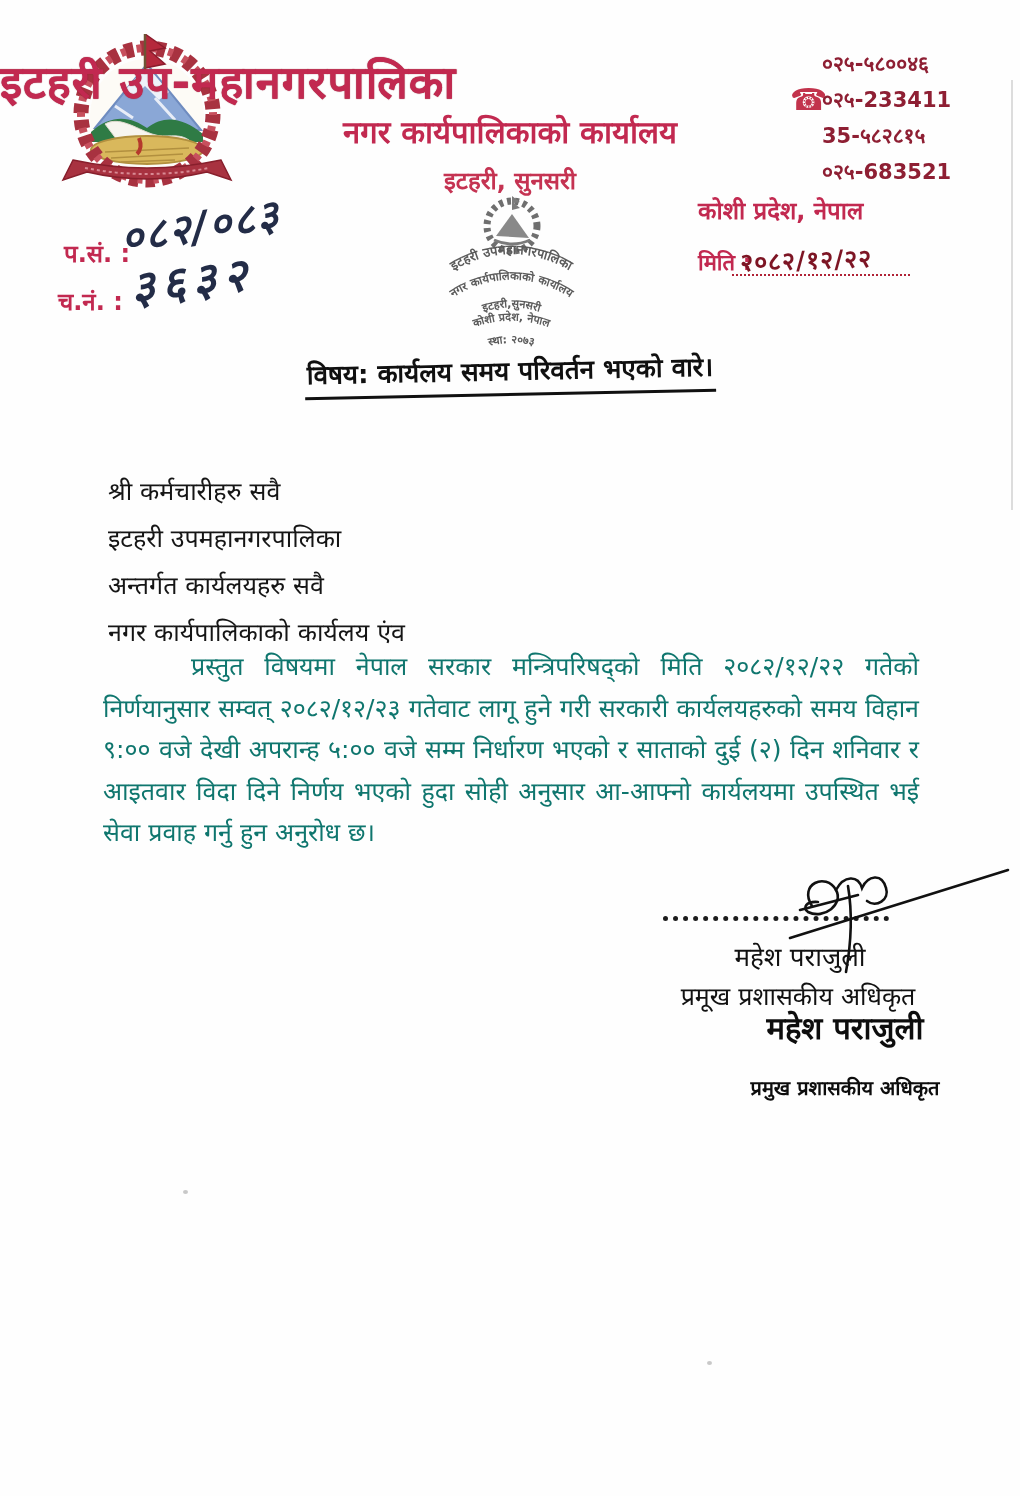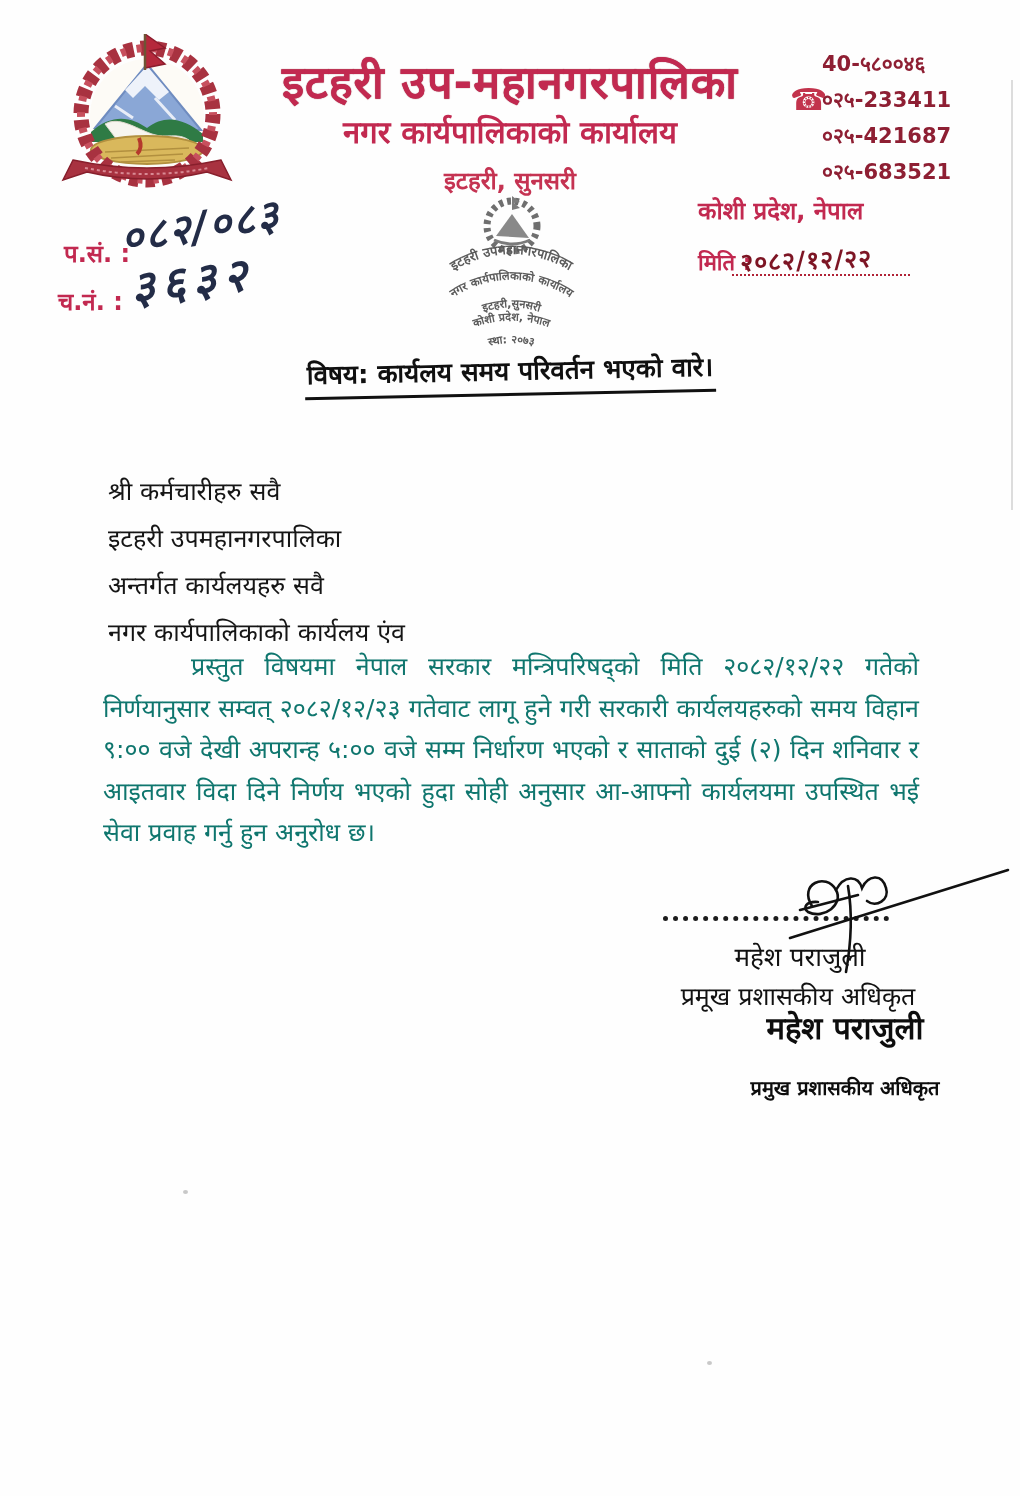--- a/index.html
+++ b/index.html
@@ -3,21 +3,21 @@
 <meta charset="utf-8">
 <style>
   html,body{margin:0;padding:0;background:#e9e9e9;}
   .page{
     position:relative;width:1020px;height:1496px;margin:0 auto;
     background:#fefefe;overflow:hidden;
     font-family:"DejaVu Sans",sans-serif;
   }
   .abs{position:absolute;}
   
-  .muni-title{left:0;right:0;top:50px;text-align:center;font-size:45px;font-weight:bold;
+  .muni-title{left:0;right:0;top:50px;text-align:left;font-size:45px;font-weight:bold;
     color:#c22950;letter-spacing:1px;text-shadow:0 0 1px #8e1f33;}
   .office-title{left:0;right:0;top:110px;text-align:center;font-size:31px;font-weight:bold;color:#c22950;}
   .location-line{left:0;right:0;top:163px;text-align:center;font-size:24px;font-weight:600;color:#c53352;}
   .phones{left:822px;top:46px;font-size:21px;font-weight:bold;color:#8e1f33;line-height:36px;white-space:nowrap;}
   .phone-icon{left:790px;top:82px;font-size:30px;color:#c2334c;}
   
   .ref-label{color:#c22950;font-size:24px;font-weight:bold;}
   .hand{color:#232c47;font-weight:bold;font-style:italic;}
   .ps-label{left:64px;top:236px;}
   .ps-value{left:120px;top:196px;font-size:42px;transform:rotate(-9deg);letter-spacing:2px;}
@@ -76,23 +76,23 @@
     <path d="M18,126 Q92,142 166,126 L176,146 L152,138 Q92,152 32,138 L8,146 Z" fill="#a83240" stroke="#871f2c" stroke-width="1.5"></path>
     <path d="M30,134 Q92,146 154,134" stroke="#d98a94" stroke-width="2" fill="none" stroke-dasharray="3 3"></path>
   </svg>
 
   <div class="abs muni-title">इटहरी उप-महानगरपालिका</div>
   <div class="abs office-title">नगर कार्यपालिकाको कार्यालय</div>
   <div class="abs location-line">इटहरी, सुनसरी</div>
 
   <span class="abs phone-icon">☎</span>
   <div class="abs phones">
-    <div>40-५८००४६</div>
+    <div>०२५-५८००४६</div>
     <div>०२५-233411</div>
-    <div>०२५-421687</div>
+    <div>35-५८२८१५</div>
     <div>०२५-683521</div>
   </div>
 
   <div class="abs ref-label ps-label">प.सं. :</div>
   <div class="abs hand ps-value">०८२/०८३</div>
   <div class="abs ref-label cn-label">च.नं. :</div>
   <div class="abs hand cn-value">३६३२</div>
 
   <svg class="abs" style="left:424px;top:188px" width="178" height="168" viewBox="0 0 178 168" opacity="0.88">
     <defs>

